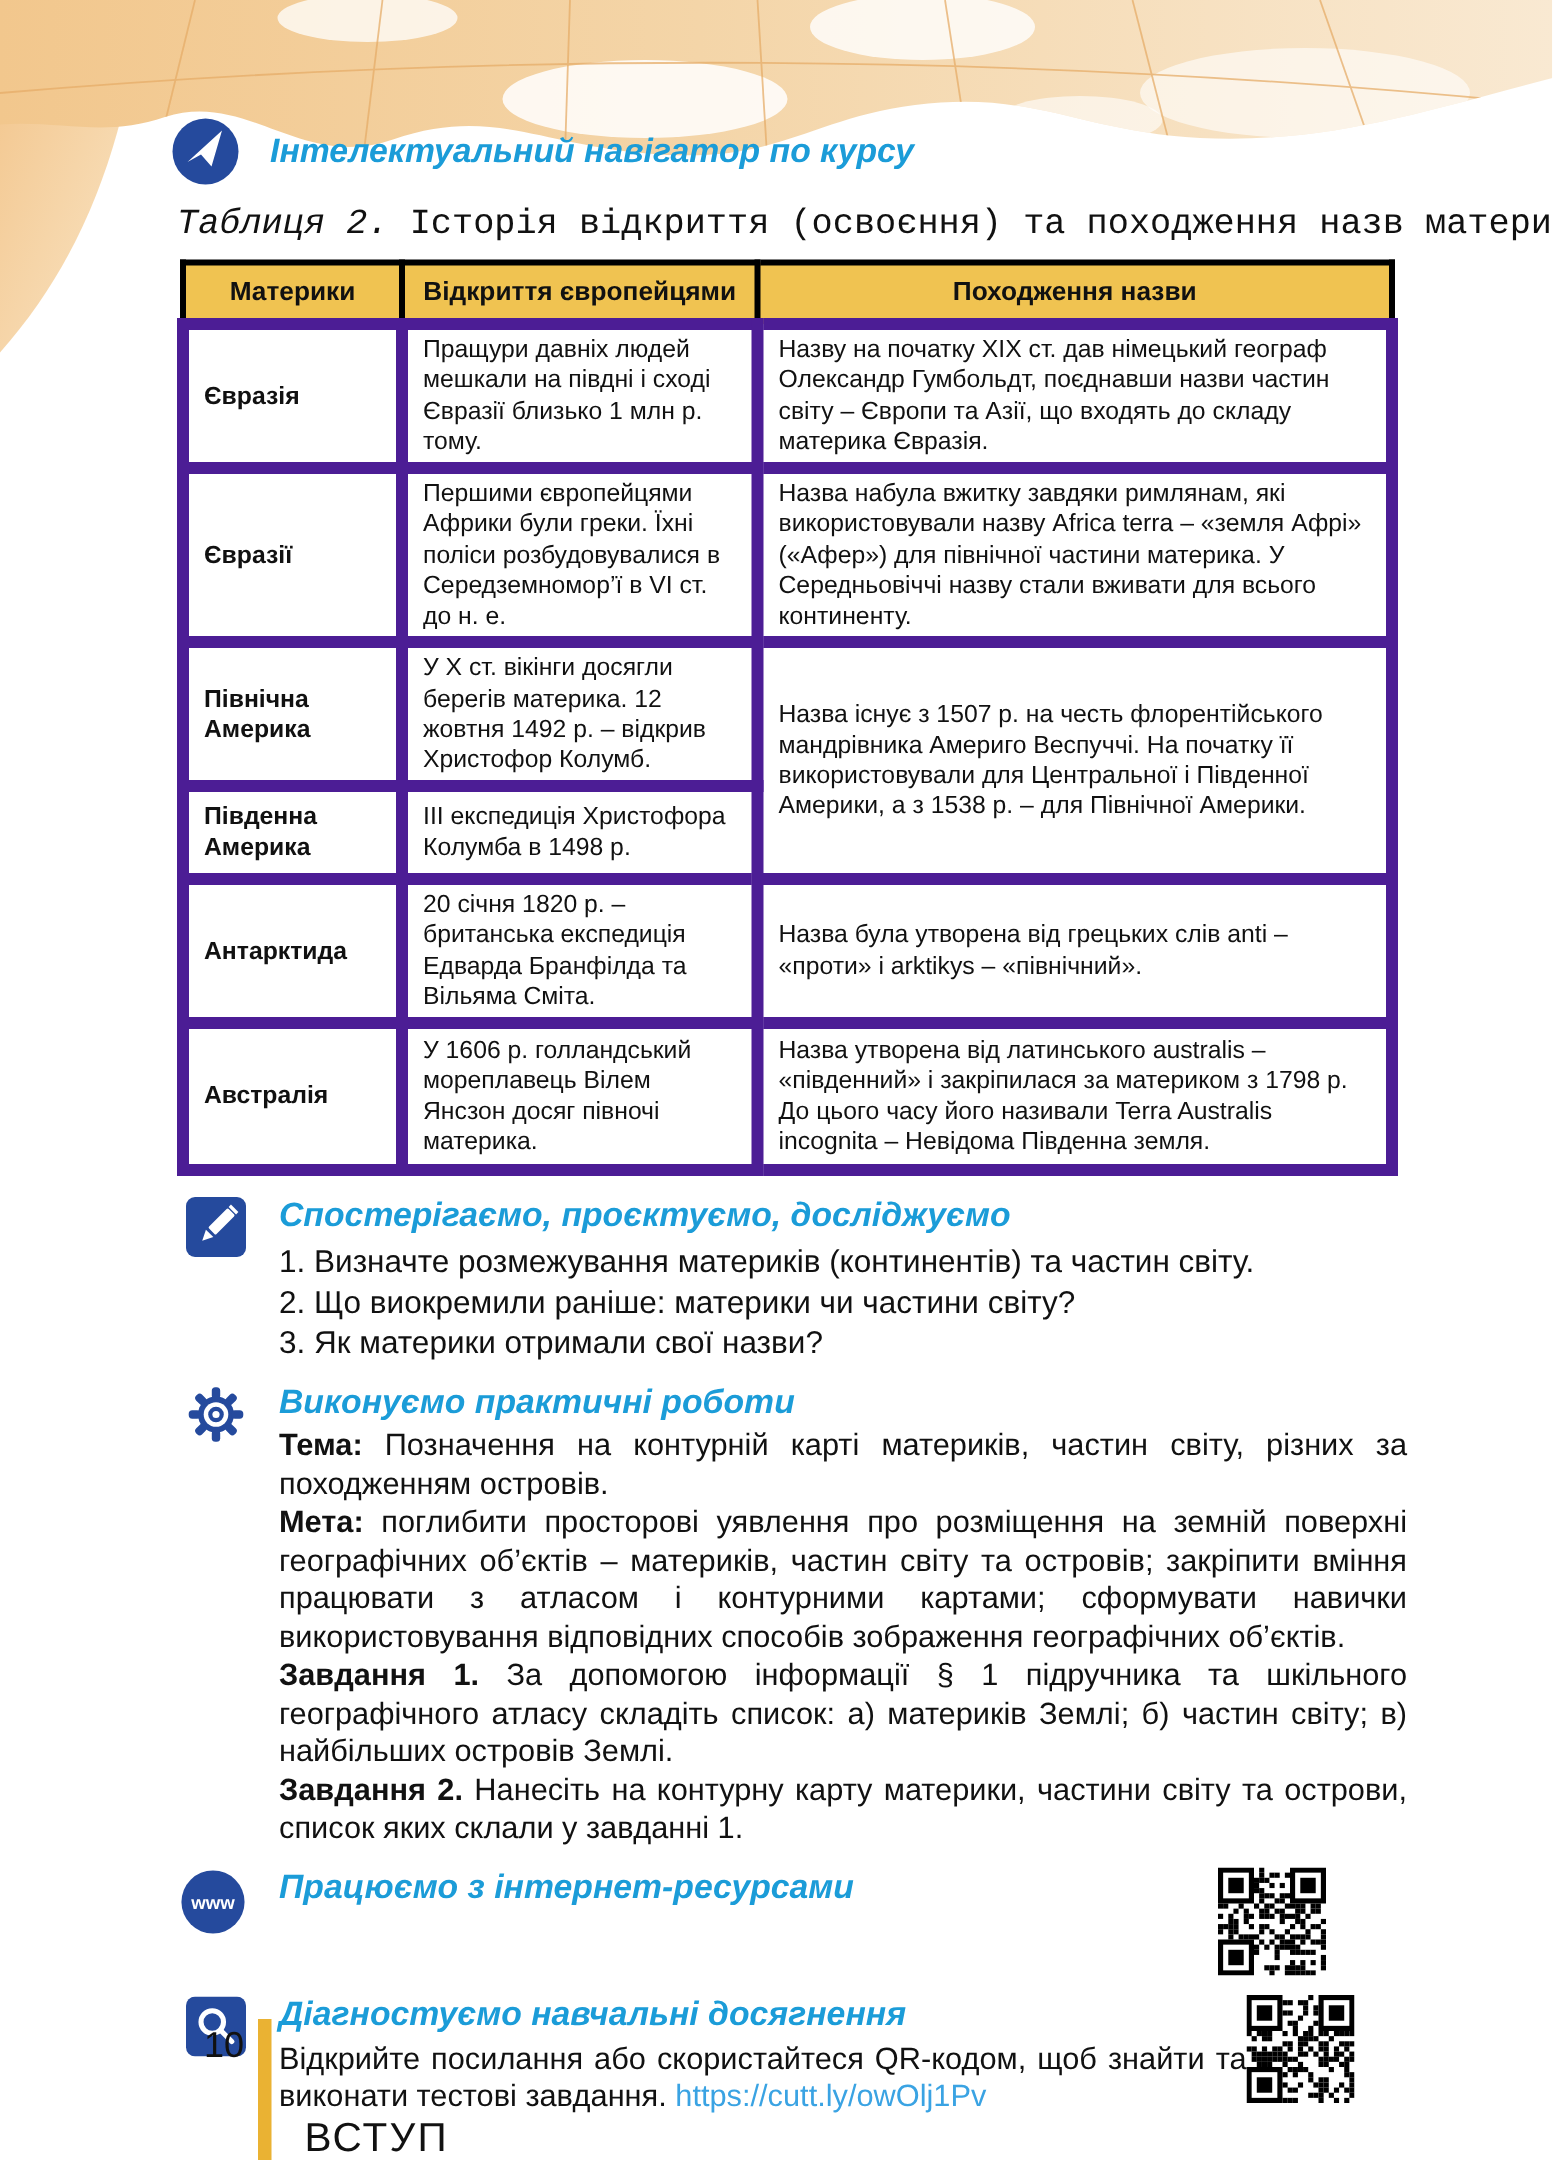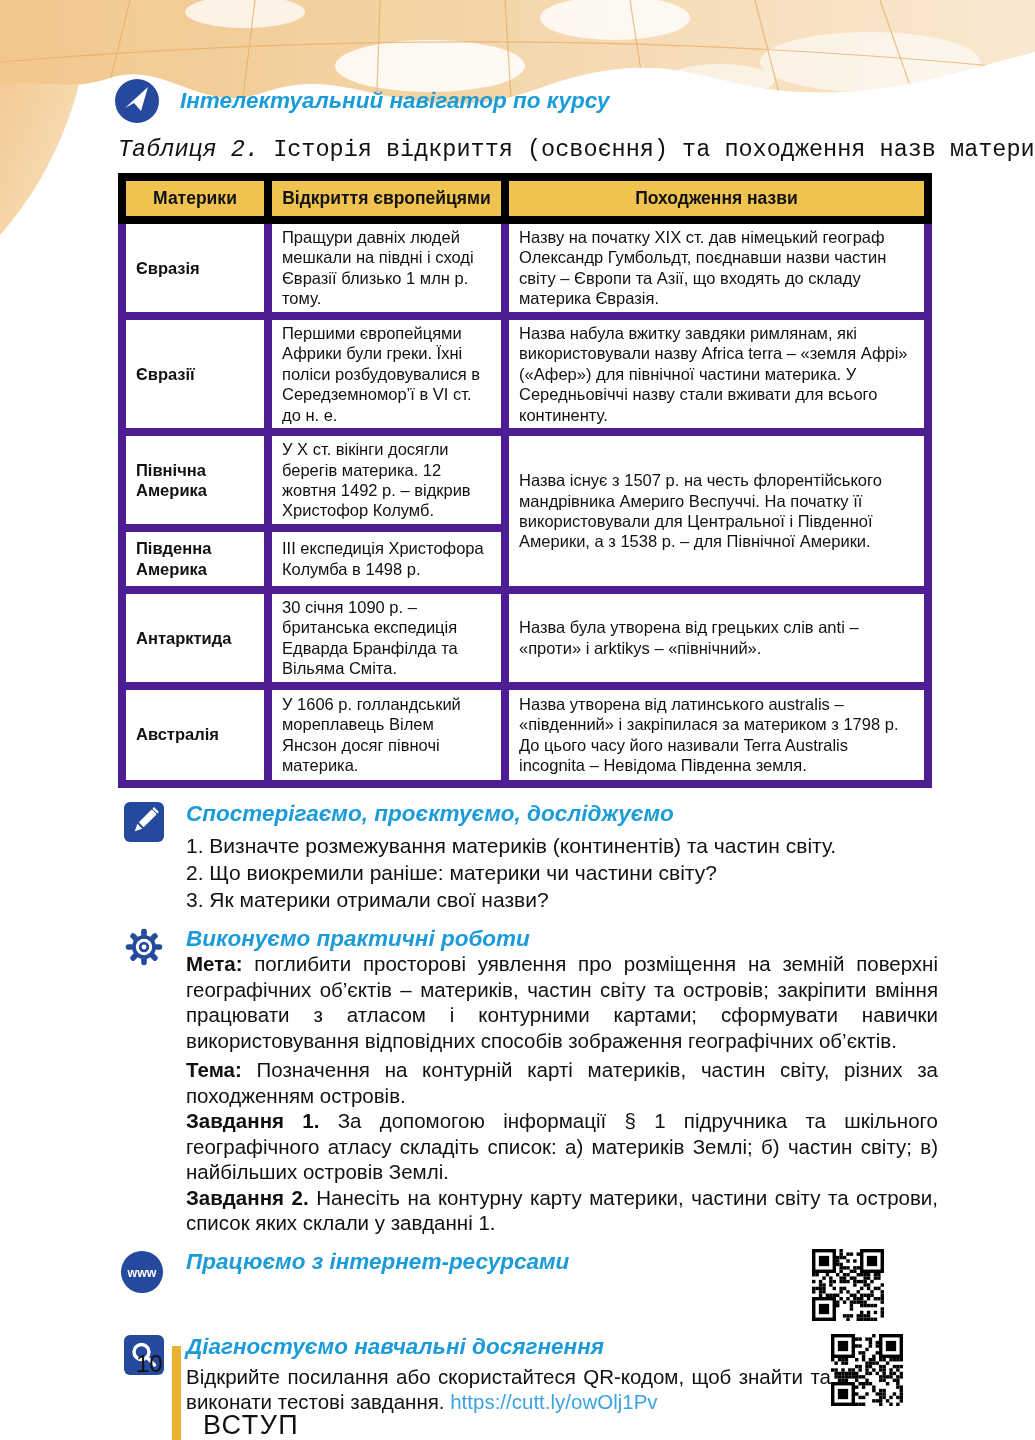--- a/index.html
+++ b/index.html
@@ -15,21 +15,21 @@
   .nav-header{display:flex;align-items:center;gap:20px;height:46px;margin-left:-4px;text-align:center;}
   .round-icon{width:46px;height:46px;flex:none;display:block;}
   .sq-icon{width:40px;height:40px;flex:none;display:block;}
   .sec-title{color:#1b9cd8;font-size:22.5px;font-weight:bold;font-style:italic;line-height:1.15;}
   
   .tbl-caption{font-family:Liberation Mono, monospace;font-size:23.5px;margin:12px 0 10px;
     width:806px;text-align:center;white-space:nowrap;}
   .tbl-caption .cap-lab{font-style:italic;}
   
   table.cont{border-collapse:collapse;width:806px;table-layout:fixed;}
-  table.cont th{background:#f0c351;border:8px solid #000000;font-size:17.5px;
+  table.cont th{background:#f0c351;border:4px solid #000000;font-size:17.5px;
     font-weight:bold;padding:7px 4px;color:#111;}
   table.cont td{border:8px solid #4c1d95;font-size:16.5px;line-height:1.24;
     padding:3px 10px;vertical-align:middle;}
   td.cont-name{font-weight:bold;font-size:17px;}
   tr.r1{height:88px}tr.r2{height:85px}tr.r3{height:70px}
   tr.r4{height:62px}tr.r5{height:70px}tr.r6{height:98px}
   
   .section{display:flex;gap:22px;margin-top:13px;}
   .icon-col{width:46px;flex:none;padding-top:1px;display:flex;justify-content:flex-end;}
   .sec-body{flex:1;min-width:0;}
@@ -135,21 +135,21 @@
         <td class="cont-name">Північна Америка</td>
         <td>У X ст. вікінги досягли берегів материка. 12 жовтня 1492 р. – відкрив Христофор Колумб.</td>
         <td rowspan="2">Назва існує з 1507 р. на честь флорентійського мандрівника Америго Веспуччі. На початку її використовували для Центральної і Південної Америки, а з 1538 р. – для Північної Америки.</td>
       </tr>
       <tr class="r4">
         <td class="cont-name">Південна Америка</td>
         <td>III експедиція Христофора Колумба в 1498 р.</td>
       </tr>
       <tr class="r5">
         <td class="cont-name">Антарктида</td>
-        <td>30 січня 1090 р. – британська експедиція Едварда Бранфілда та Вільяма Сміта.</td>
+        <td>20 січня 1820 р. – британська експедиція Едварда Бранфілда та Вільяма Сміта.</td>
         <td>Назва була утворена від грецьких слів anti – «проти» і arktikys – «північний».</td>
       </tr>
       <tr class="r6">
         <td class="cont-name">Австралія</td>
         <td>У 1606 р. голландський мореплавець Вілем Янсзон досяг півночі материка.</td>
         <td>Назва утворена від латинського australis – «південний» і закріпилася за материком з 1798 р. До цього часу його називали Terra Australis incognita – Невідома Південна земля.</td>
       </tr>
     </tbody>
   </table>
 
@@ -188,22 +188,22 @@
           <rect x="17.2" y="1.8" width="5.6" height="8" rx="2.4" transform="rotate(270 20 20)"></rect>
           <rect x="17.2" y="1.8" width="5.6" height="8" rx="2.4" transform="rotate(315 20 20)"></rect>
         </g>
         <circle cx="20" cy="20" r="8.2" fill="#fff"></circle>
         <circle cx="20" cy="20" r="5.2" fill="#254a9d"></circle>
         <circle cx="20" cy="20" r="2.4" fill="#fff"></circle>
       </svg>
     </div>
     <div class="sec-body">
       <div class="sec-title">Виконуємо практичні роботи</div>
+      <p class="para para-first"><b>Тема:</b><span> Позначення на контурній карті материків, частин світу, різних за походженням островів.</span></p>
       <p class="para"><b>Мета:</b><span> поглибити просторові уявлення про розміщення на земній поверхні географічних об’єктів – материків, частин світу та островів; закріпити вміння працювати з атласом і контурними картами; сформувати навички використовування відповідних способів зображення географічних об’єктів.</span></p>
-      <p class="para para-first"><b>Тема:</b><span> Позначення на контурній карті материків, частин світу, різних за походженням островів.</span></p>
       <p class="para"><b>Завдання 1.</b><span> За допомогою інформації § 1 підручника та шкільного географічного атласу складіть список: а) материків Землі; б) частин світу; в) найбільших островів Землі.</span></p>
       <p class="para"><b>Завдання 2.</b><span> Нанесіть на контурну карту материки, частини світу та острови, список яких склали у завданні 1.</span></p>
     </div>
   </div>
 
   <div class="section narrow">
     <div class="icon-col">
       <svg class="round-icon" style="width:44px;height:44px" viewBox="0 0 46 46">
         <circle cx="23" cy="23" r="22" fill="#254a9d"></circle>
         <text x="23" y="28" text-anchor="middle" font-size="13" font-weight="bold" font-family="Liberation Sans, sans-serif" fill="#fff">www</text>

